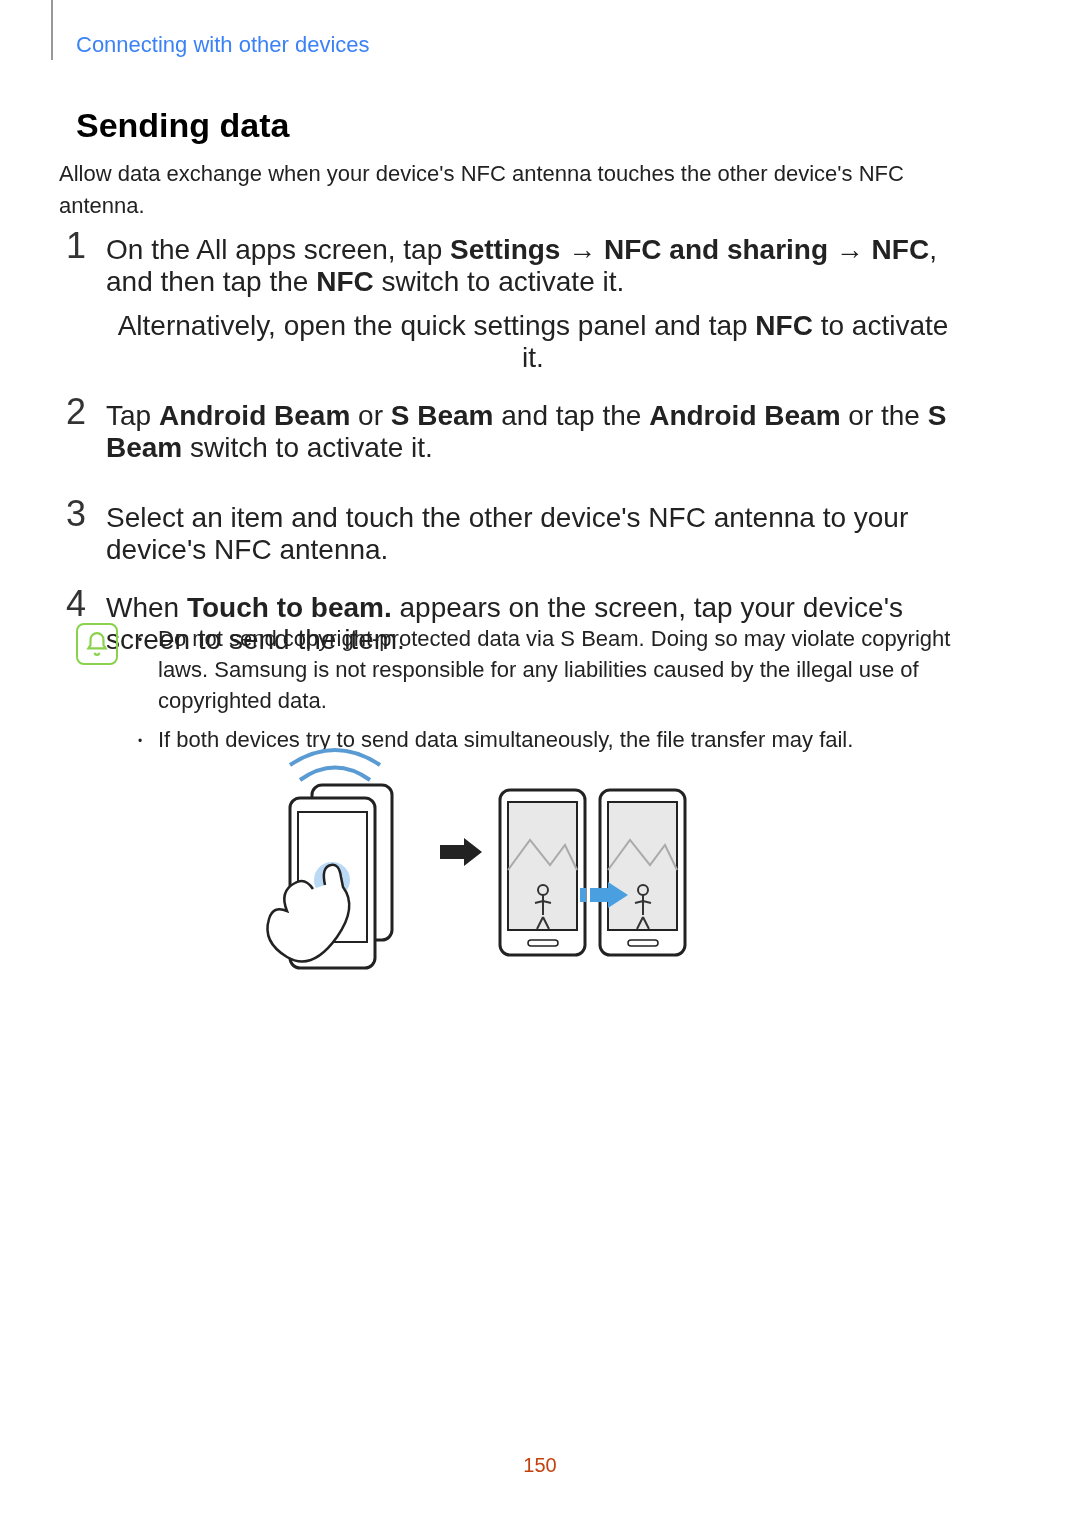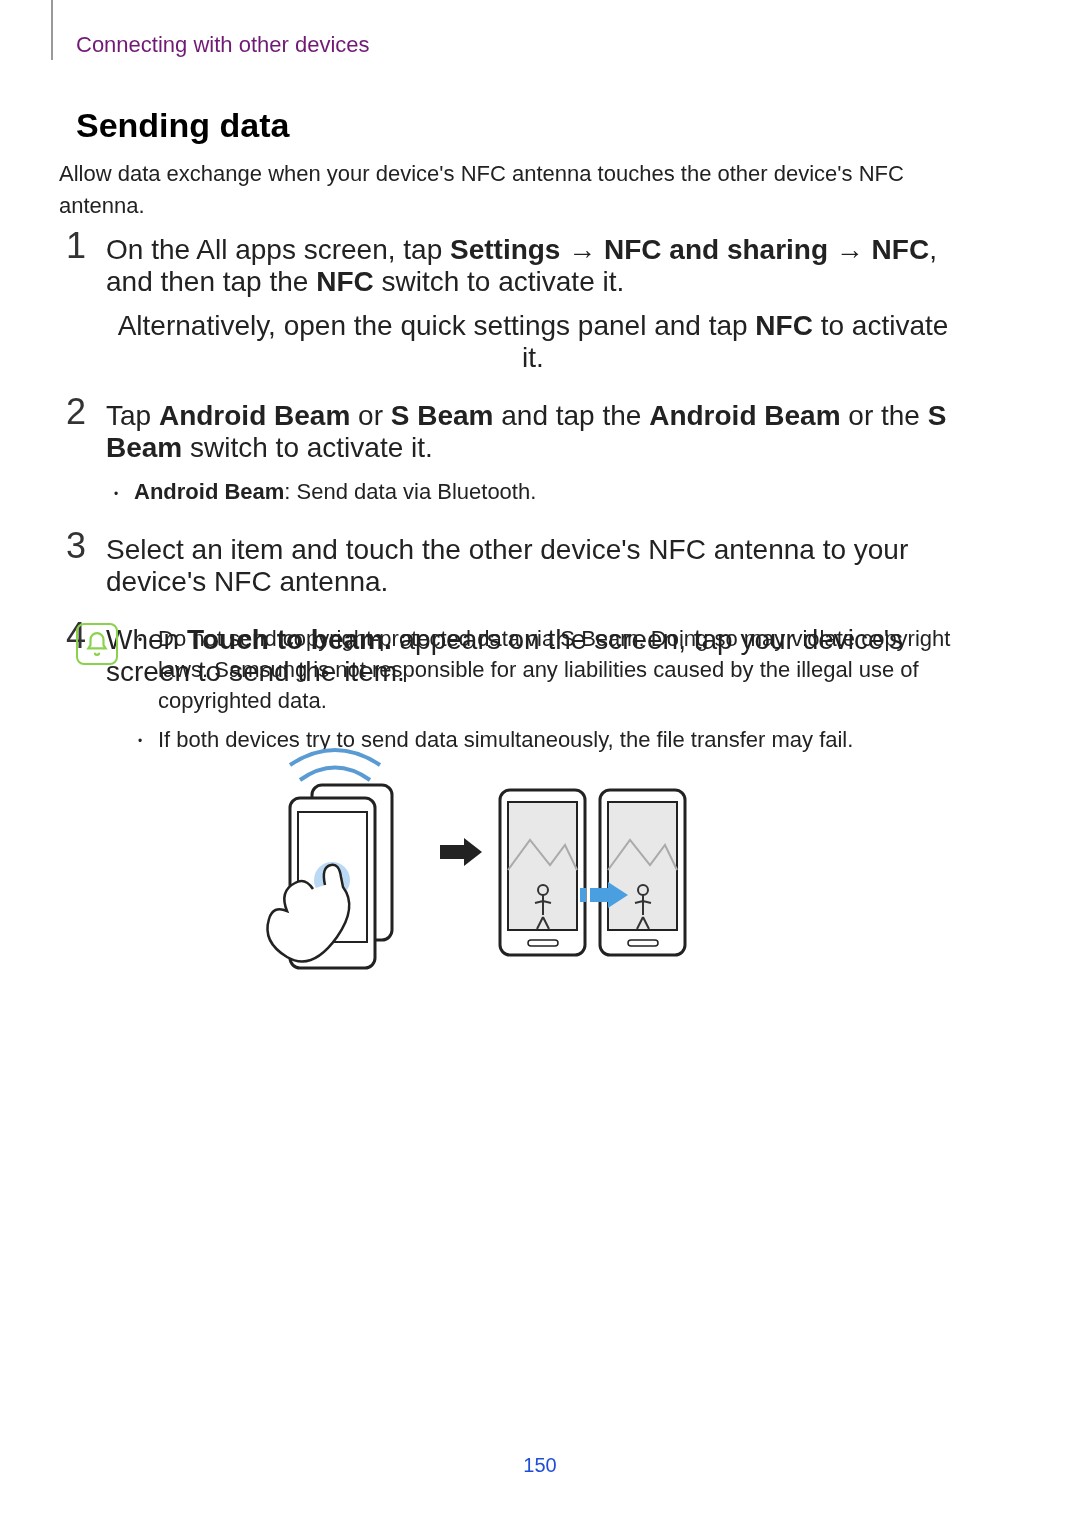--- a/index.html
+++ b/index.html
@@ -17,21 +17,21 @@
       top: 0;
       width: 2px;
       height: 60px;
       background: #999;
     }
     .header-text {
       position: absolute;
       left: 76px;
       top: 32px;
       font-size: 22px;
-      color: #701a75;
+      color: #3b82f6;
       font-weight: 400;
     }
     .section-title {
       position: absolute;
       left: 76px;
       top: 106px;
       color: #000000;
       font-size: 34px;
       font-weight: 700;
     }
@@ -133,21 +133,21 @@
       top: 740px;
       width: 450px;
       height: 250px;
     }
     .page-number {
       position: absolute;
       bottom: 50px;
       left: 0; width: 100%;
       text-align: center;
       font-size: 20px;
-      color: #1d4ed8;
+      color: #c2410c;
     }
   </style>
 </head>
 <body>
 
 <div class="tab-line"></div>
 <div class="header-text">Connecting with other devices</div>
 
 <div class="section-title">Sending data</div>
 
@@ -167,21 +167,20 @@
     </div>
   </div>
 
   <div class="step">
     <div class="step-num">2</div>
     <div class="step-body">
       <div class="step-text">
         <span>Tap </span><b>Android Beam</b><span> or </span><b>S Beam</b><span> and tap the </span><b>Android Beam</b><span> or the </span><b>S Beam</b><span> switch to activate it.</span>
       </div>
       <div class="sub-list">
-        <div class="sub-item"><b>Android Beam</b><span>: Send data via Bluetooth.</span></div>
       </div>
     </div>
   </div>
 
   <div class="step">
     <div class="step-num">3</div>
     <div class="step-body">
       <div class="step-text">Select an item and touch the other device's NFC antenna to your device's NFC antenna.</div>
     </div>
   </div>

